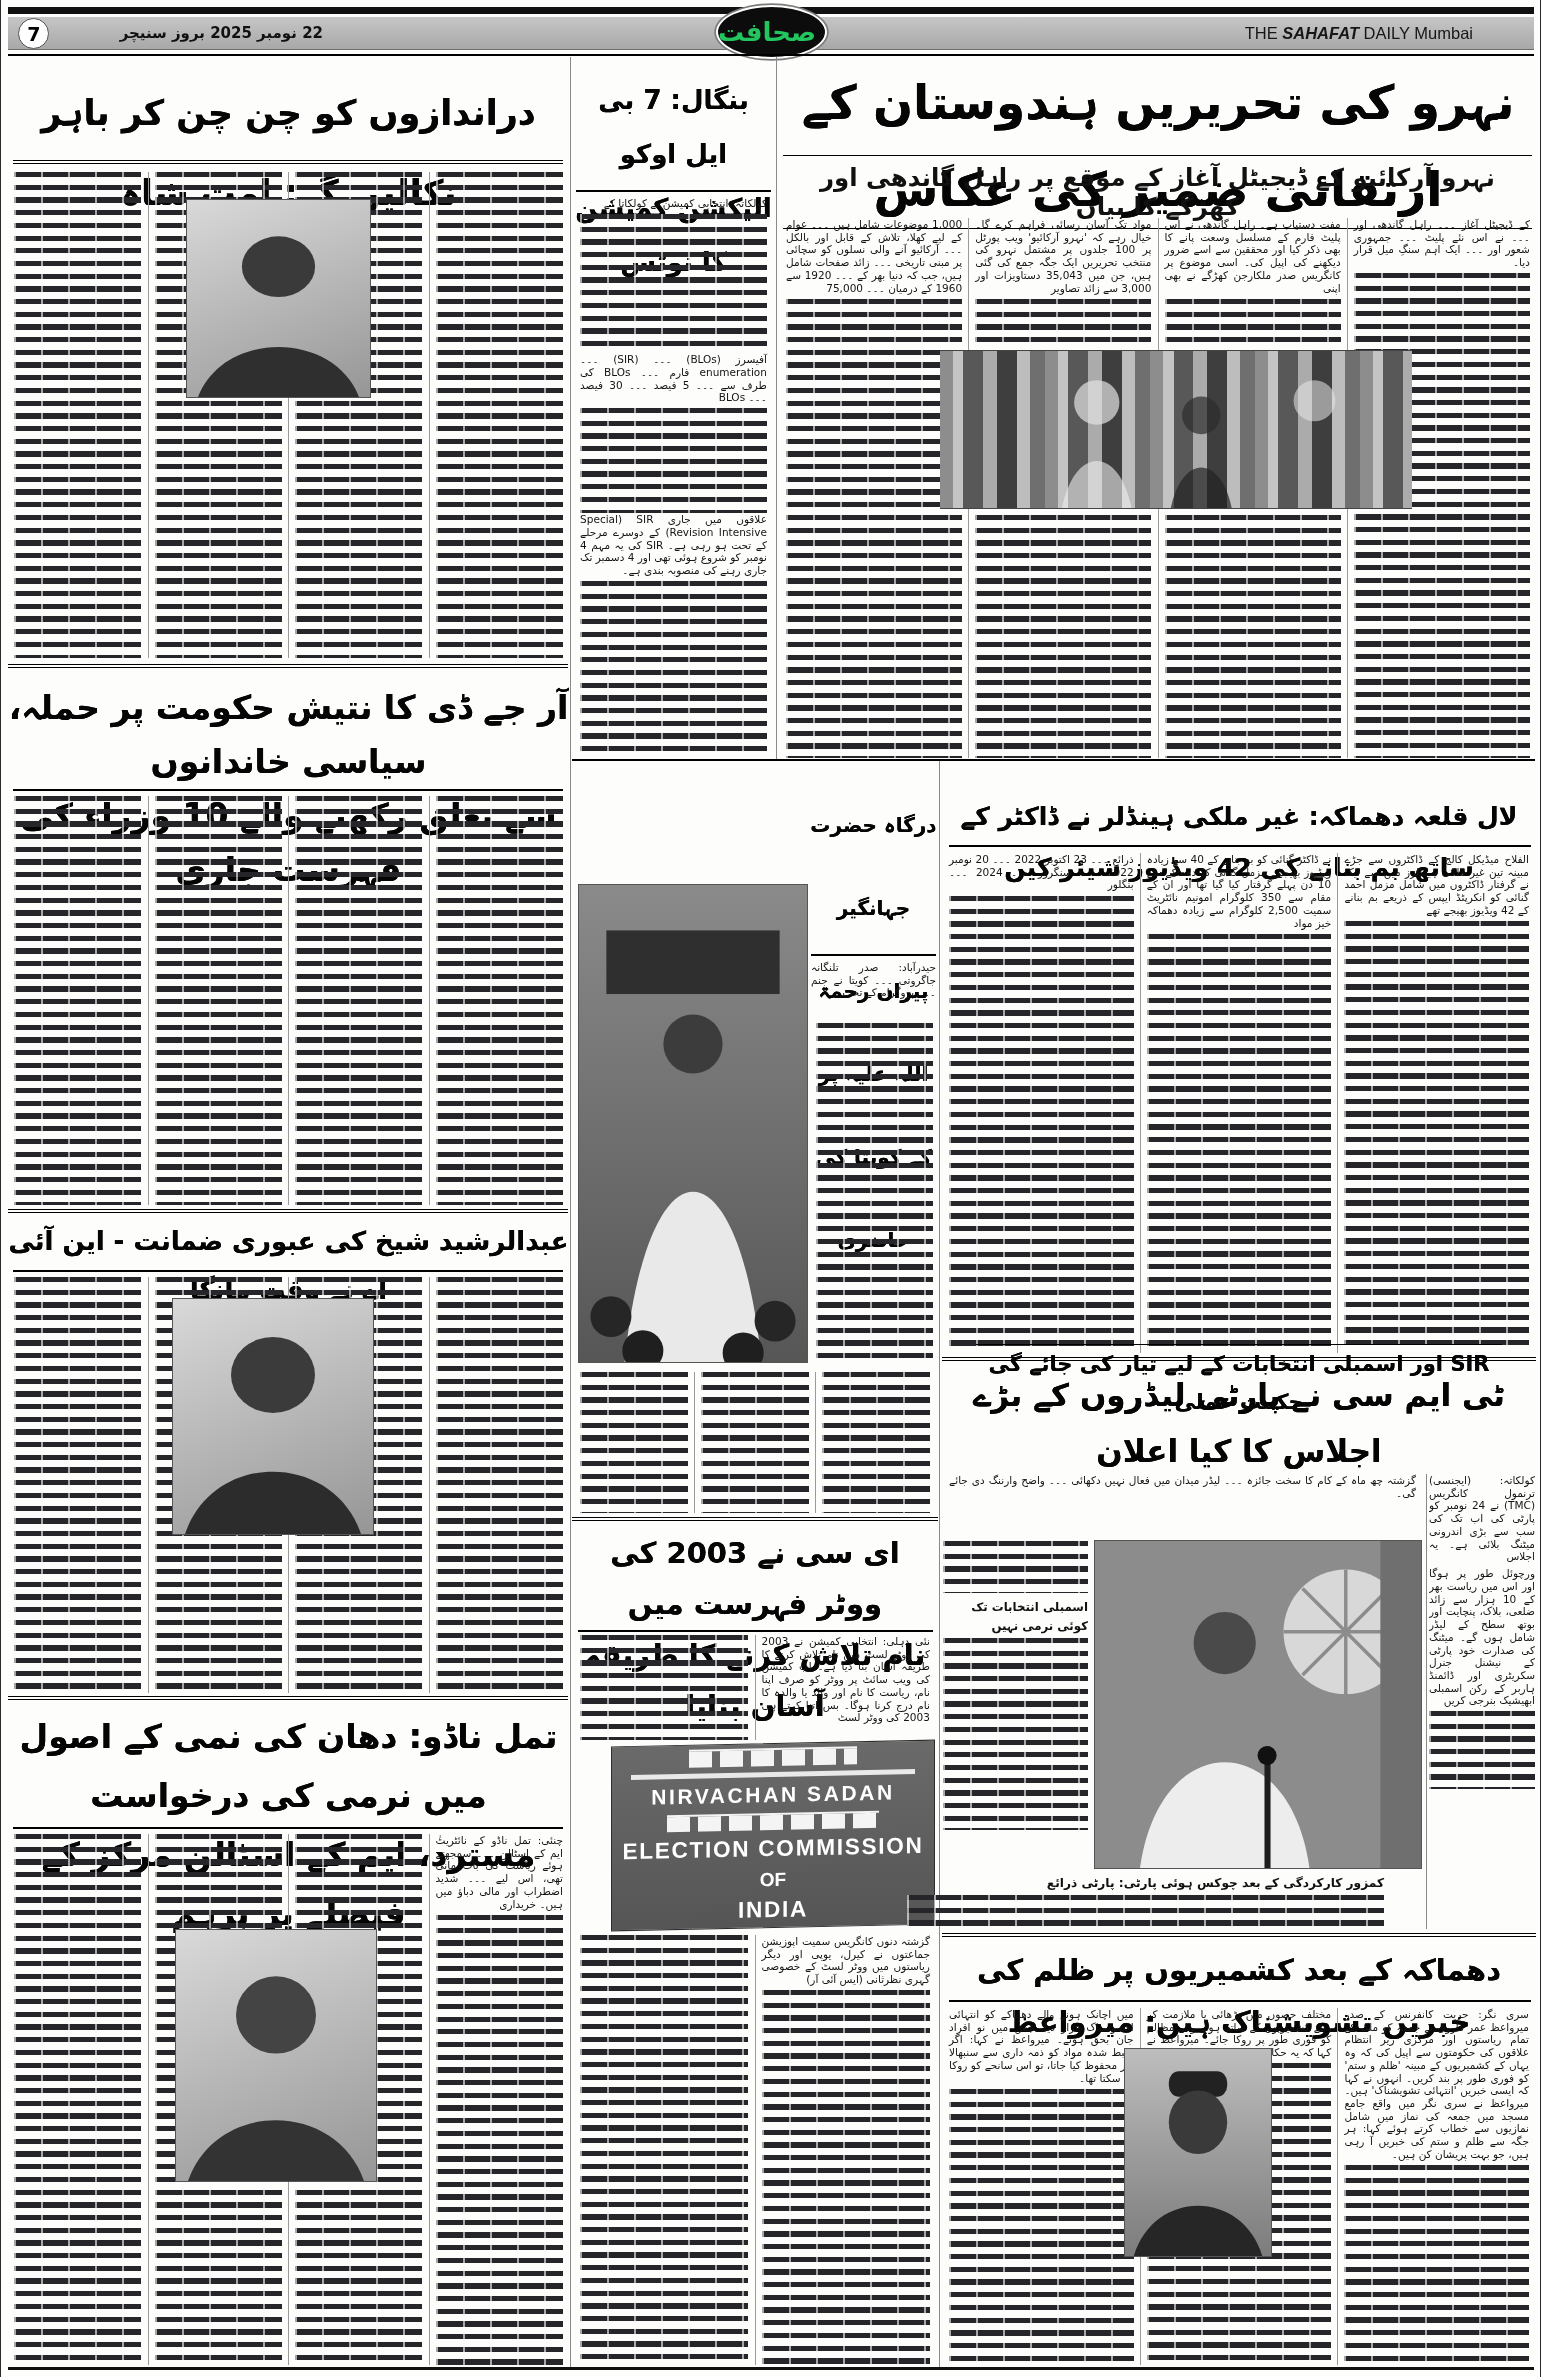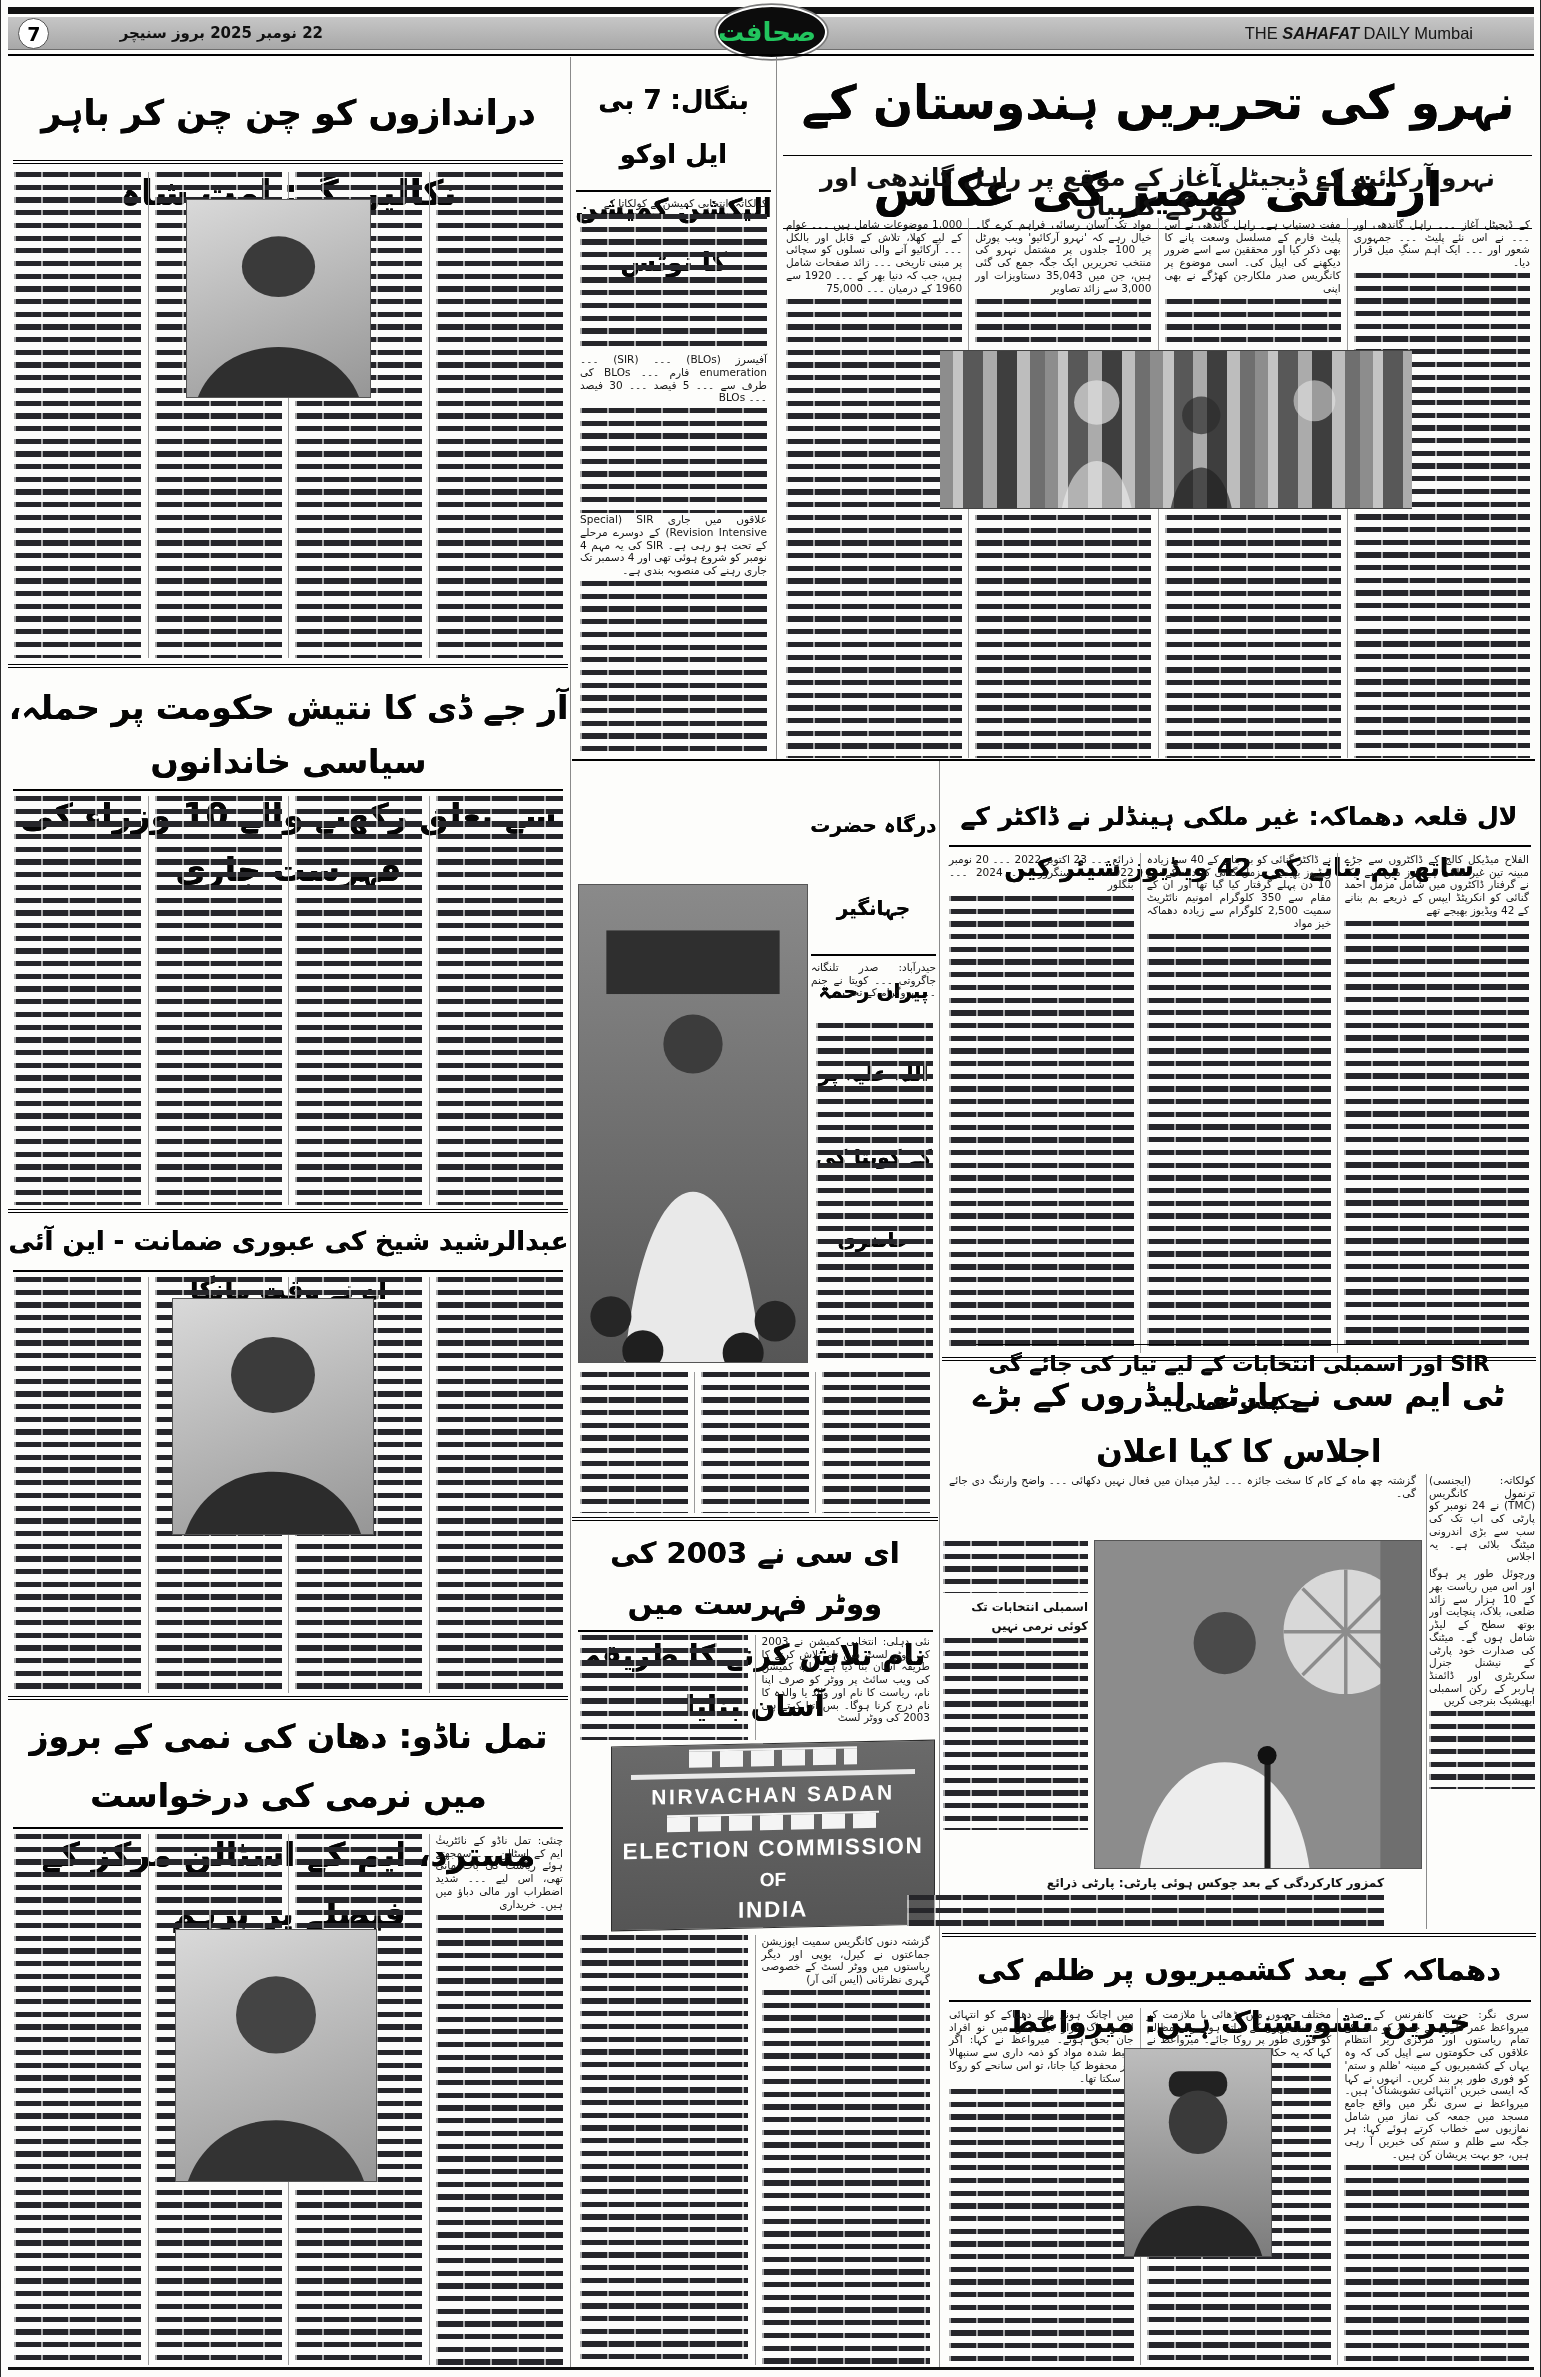--- a/index.html
+++ b/index.html
@@ -186,21 +186,21 @@
       <svg viewBox="0 0 100 130" preserveAspectRatio="none">
         <circle cx="50" cy="42" r="21" fill="#3b3b3b"></circle>
         <path d="M6 130 C20 84 80 84 94 130 Z" fill="#2c2c2c"></path>
       </svg>
     </div>
   </section>
 
   <div class="abs drule" style="left:7px;top:1696px;width:560px;"></div>
   <section>
     <div class="abs hl rtl" style="left:7px;top:1707px;width:561px;font-size:33px;line-height:59px;">
-      <div>تمل ناڈو: دھان کی نمی کے بروز میں نرمی کی درخواست</div>
+      <div>تمل ناڈو: دھان کی نمی کے اصول میں نرمی کی درخواست</div>
       <div>مسترد، ایم کے اسٹالن مرکز کے فیصلے پر برہم</div>
     </div>
     <div class="abs hrule" style="left:12.2px;top:1827px;width:550px;"></div>
     <div class="abs cols" style="left:7px;top:1834px;width:561px;height:531px;">
       <div class="col">
         <p class="txt">چنئی: تمل ناڈو کے نائٹریٹٰ ایم کے اسٹالن ۔۔۔ سمجھتے ہوئے ریاست کی بات مانی تھی، اس لیے ۔۔۔ شدید اضطراب اور مالی دباؤ میں ہیں۔ خریداری</p>
         <div class="greek fill"></div>
       </div>
       <div class="col">
           <div class="greek fill"></div>

